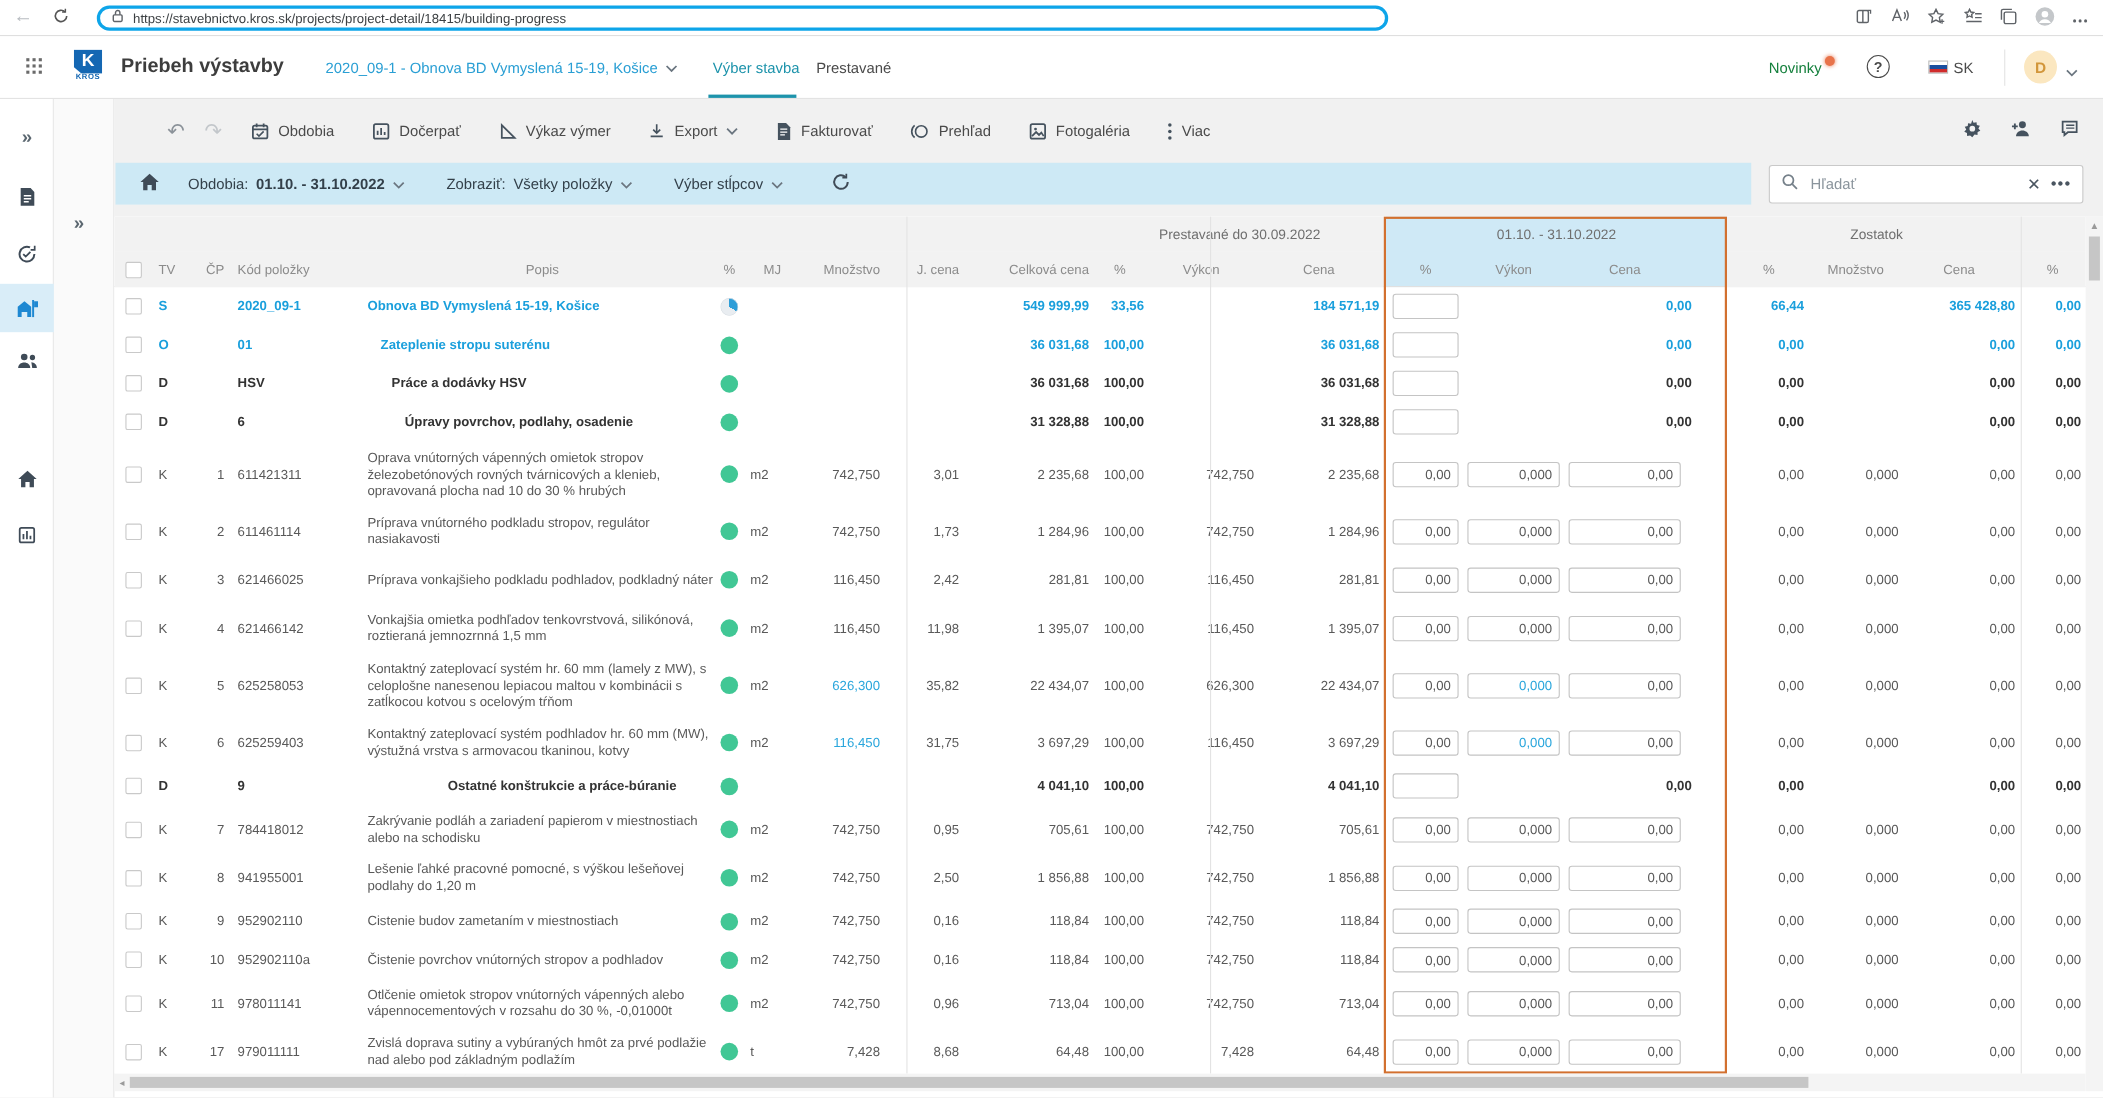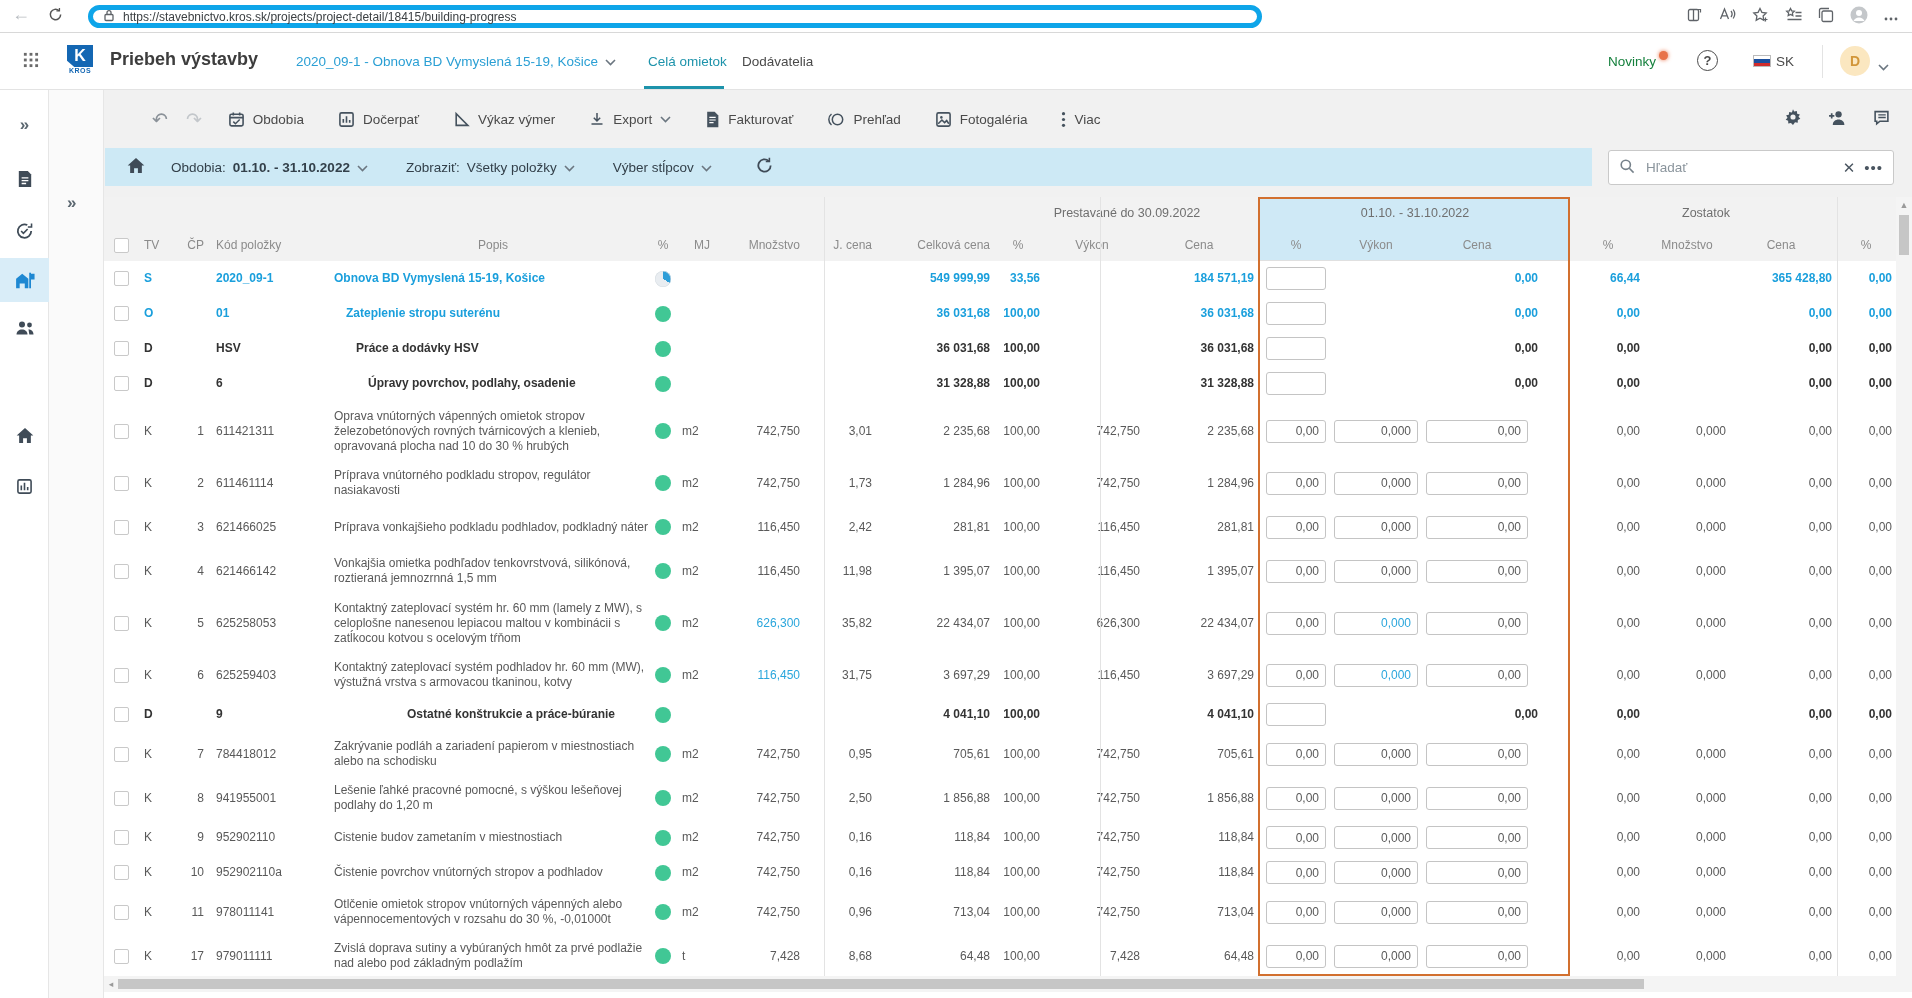--- a/index.html
+++ b/index.html
@@ -4,21 +4,21 @@
 <style>
   html,body{margin:0;padding:0;background:#ddd;}
   *{box-sizing:border-box;}
   .stage{position:relative;width:1912px;height:998px;background:#fff;overflow:hidden;
          font-family:"Liberation Sans","DejaVu Sans",sans-serif;color:#444;}
 
   
   .browser{position:absolute;left:0;top:0;width:1912px;height:33px;background:#fff;border-bottom:1px solid #d8d8d8;}
   .b-back{position:absolute;left:12px;top:4px;font-size:18px;color:#b9bdc2;}
   .b-reload{position:absolute;left:48px;top:7px;}
-  .urlbar{position:absolute;left:88px;top:5px;width:1174px;height:23px;border:5px solid #0ea5e9;border-radius:12px;
+  .urlbar{position:absolute;left:88px;top:5px;width:1174px;height:23px;border:3px solid #0ea5e9;border-radius:12px;
           display:flex;align-items:center;padding:0 10px;gap:8px;}
   .urltext{font-size:12px;color:#3c4043;}
   .b-icons{position:absolute;right:14px;top:0;height:32px;display:flex;align-items:center;gap:16px;color:#5f6368;font-size:13px;}
 
   
   .apphdr{position:absolute;left:0;top:33px;width:1912px;height:57px;background:#fff;border-bottom:1px solid #e3e3e3;}
   .gridicon{position:absolute;left:22px;top:18px;}
   .logo{position:absolute;left:64px;top:12px;width:32px;height:32px;background:#fff;display:flex;flex-direction:column;align-items:center;}
   .logo .k{width:26px;height:22px;background:#1467b3;color:#fff;font-weight:bold;font-size:16px;display:flex;align-items:center;justify-content:center;
            clip-path:polygon(0 0,100% 0,100% 100%,28% 100%,0 72%);}
@@ -190,23 +190,23 @@
         <div class="k">K</div>
         <div class="kt">KROS</div>
       </div>
     <div class="apptitle">Priebeh výstavby</div>
     <div class="projlink">
       <span>2020_09-1 - Obnova BD Vymyslená 15-19, Košice</span>
         <span><svg width="11" height="7" viewBox="0 0 11 7" fill="none" stroke="#6b7680" stroke-width="1.6">
             <path d="M1 1l4.5 4.5L10 1"></path>
           </svg></span>
     </div>
-    <div class="tab1">Celá omietok</div>
+    <div class="tab1">Výber stavba</div>
     <div class="tab1u"></div>
-    <div class="tab2">Dodávatelia</div>
+    <div class="tab2">Prestavané</div>
     <div class="novinky">Novinky</div>
     <div class="novdot"></div>
     <div class="help">?</div>
     <div class="flag"></div>
     <div class="lang">SK</div>
     <div class="hdrdiv"></div>
     <div class="avatar">D</div>
     <div class="avchev"><span><svg width="11" height="7" viewBox="0 0 11 7" fill="none" stroke="#6b7680" stroke-width="1.6">
             <path d="M1 1l4.5 4.5L10 1"></path>
           </svg></span></div>

